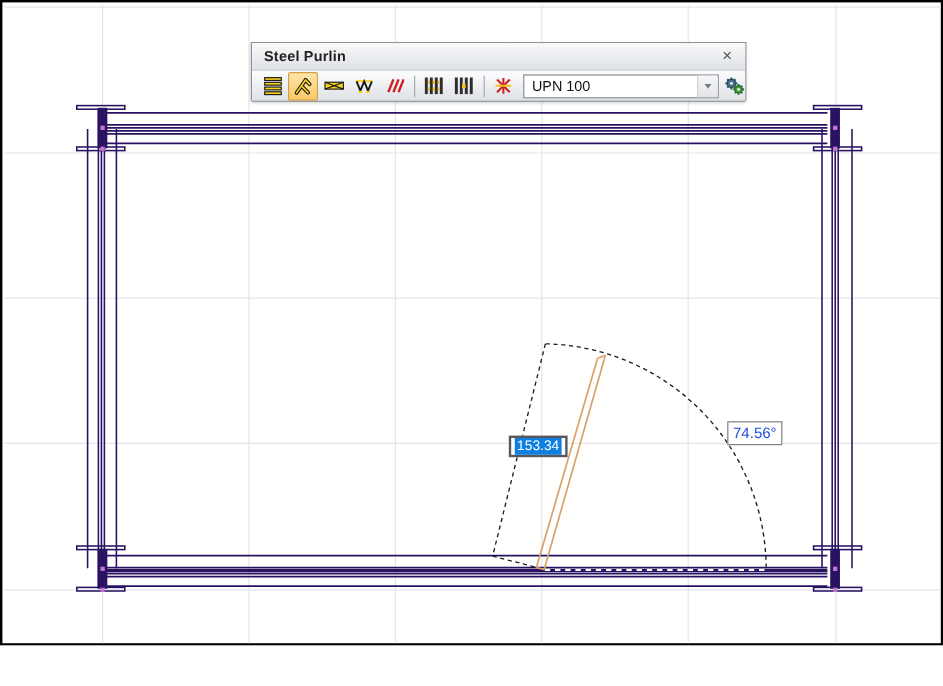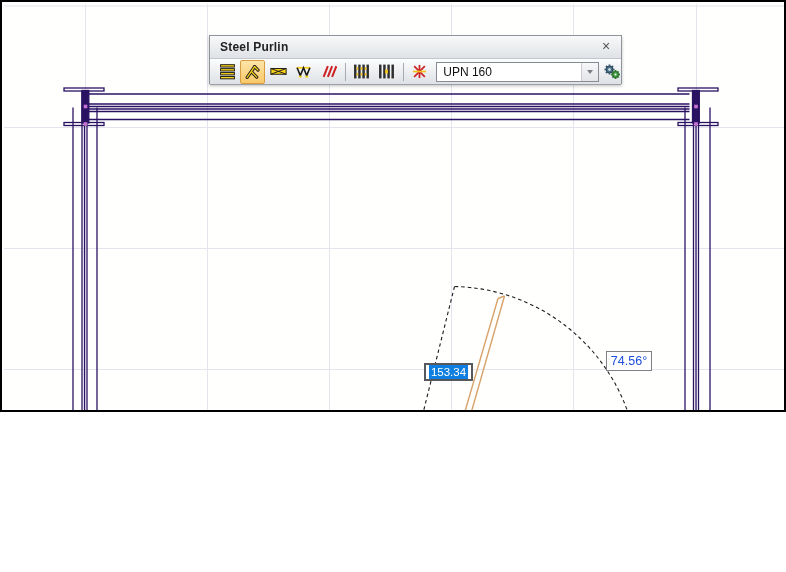--- a/index.html
+++ b/index.html
@@ -1,17 +1,17 @@
 <!DOCTYPE html>
 <html><head>
 <meta charset="utf-8">
 <style>
   html,body{margin:0;padding:0;background:#fff;}
   #screen{
-    position:relative;width:786px;height:412px;box-sizing:border-box;
+    position:relative;width:786px;height:538px;box-sizing:border-box;
     border:2px solid #000;background:#fffffe;overflow:hidden;
     font-family:"Liberation Sans", sans-serif;
   }
   #cad-svg{position:absolute;left:0;top:0;}
 
   
   .tool-window{
     position:absolute;left:207px;top:33px;width:413px;height:49px;
     border:1px solid #8f949b;background:#eef0f3;
     box-shadow:0 2px 3px rgba(0,0,0,.25);
@@ -276,21 +276,21 @@
           <g stroke="#cc2020" stroke-width="1.6" fill="none">
             <path d="M8,1.8 V14.2"></path>
               <path d="M3,3 L13,13"></path>
               <path d="M13,3 L3,13"></path>
           </g>
           <path d="M1.8,8 H14.2" stroke="#f2c21a" stroke-width="1.6" fill="none"></path>
         </svg>
       </div>
 
       <div class="combo">
-        <span class="combo-text">UPN 160</span>
+        <span class="combo-text">UPN 100</span>
         <span class="combo-arrow-box">
           <span class="combo-arrow"></span>
         </span>
       </div>
 
       <div class="gears-btn">
         <svg width="18" height="17" viewBox="0 0 18 16">
           <g stroke="#35566b" stroke-width="1.8">
             <line x1="6.5" y1="1" x2="6.5" y2="11"></line>
               <line x1="1.5" y1="6" x2="11.5" y2="6"></line>

